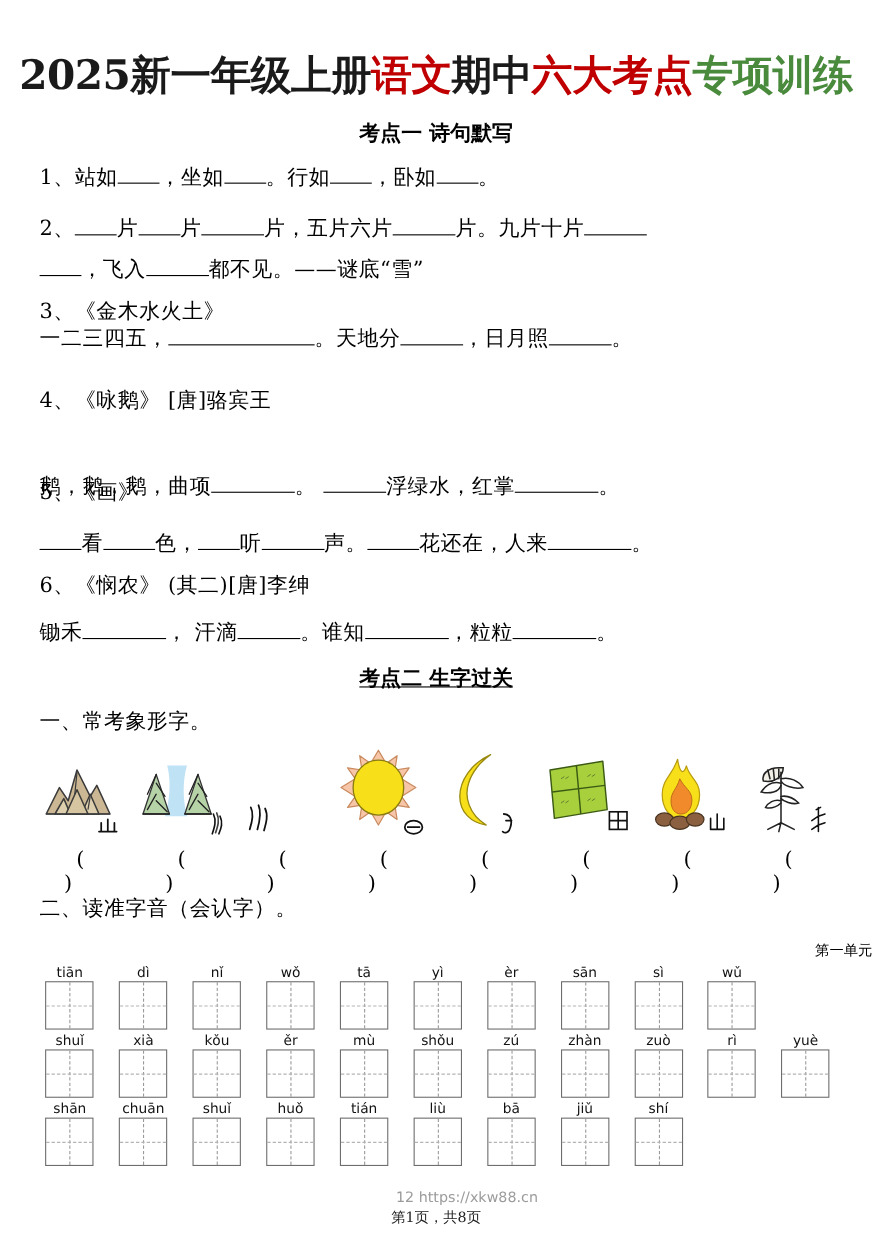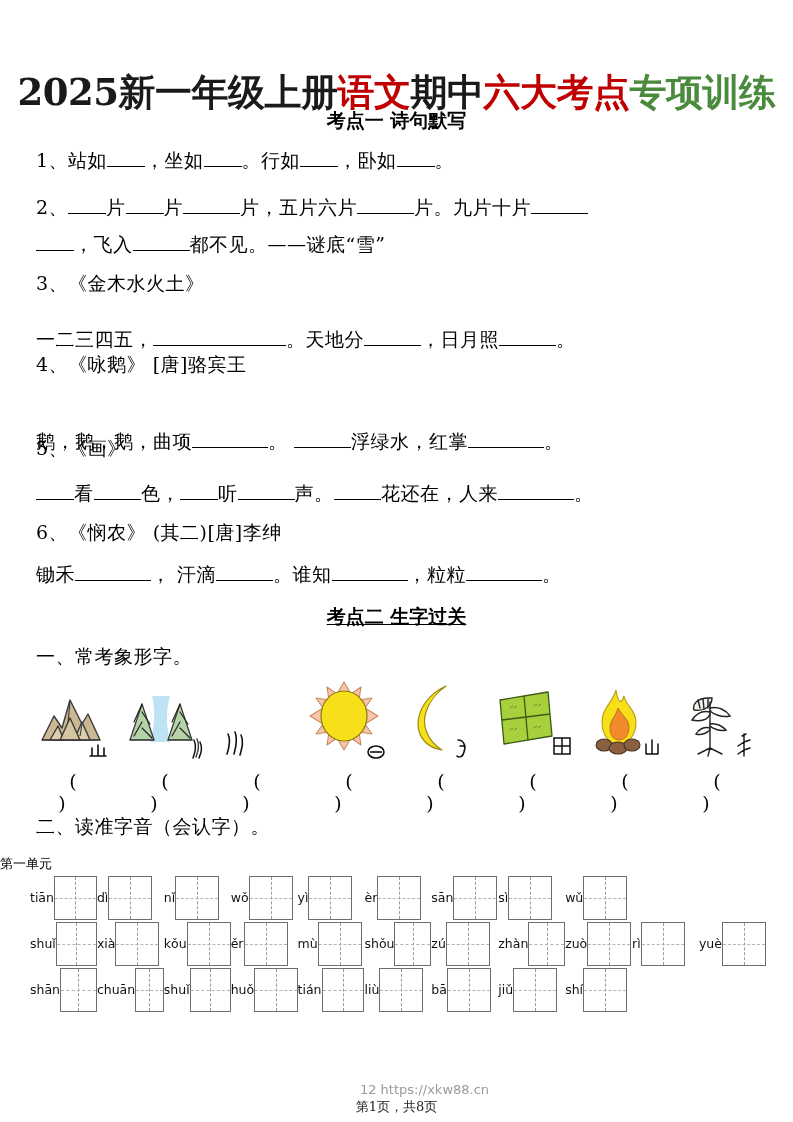--- a/index.html
+++ b/index.html
@@ -26,21 +26,20 @@
   .title {
     position: absolute;
     left: 0; top: 44px;
     width: 793px;
     text-align: center;
     font-family: "DejaVu Serif", "Liberation Serif", serif;
     font-weight: bold;
     font-size: 37px;
     letter-spacing: -0.5px;
     white-space: nowrap;
-    margin-top: 24px;
   }
   .title span { display: inline; }
 
   .section-head {
     position: absolute;
     width: 793px;
     text-align: center;
     font-family: "DejaVu Serif", "Liberation Serif", serif;
     font-weight: bold;
     font-size: 19px;
@@ -98,40 +97,40 @@
     letter-spacing: 22px;
     text-indent: 22px;
   }
 
   
   .unit-label {
     position: absolute;
     left: 0;
     top: 855px;
     width: 793px;
-    text-align: left;
+    text-align: right;
     font-family: "DejaVu Sans", "Liberation Sans", sans-serif;
     font-size: 13px;
     color: #000;
   }
   .grid-wrap {
     position: absolute;
     left: 30px;
     top: 876px;
     width: 736px;
   }
   .grid-row {
     display: flex;
     width: 736px;
     margin-bottom: 2px;
   }
   .grid-col {
     width: 66.9px;
     display: flex;
-    flex-direction: row;
+    flex-direction: column;
     align-items: center;
   }
   .py {
     font-family: "DejaVu Sans", "Liberation Sans", sans-serif;
     font-size: 12.5px;
     line-height: 16px;
     height: 16px;
     color: #111;
     white-space: nowrap;
   }
@@ -198,21 +197,21 @@
 <div class="page">
 
   <div class="title" id="title-host"><span style="color: rgb(26, 26, 26);">2025新一年级上册</span><span style="color: rgb(192, 0, 0);">语文</span><span style="color: rgb(26, 26, 26);">期中</span><span style="color: rgb(192, 0, 0);">六大考点</span><span style="color: rgb(74, 138, 60);">专项训练</span></div>
 
   <div class="section-head" style="top:108px;">考点一  诗句默写</div>
 
   <div class="line" style="top:148px;">1、站如<span class="bl" style="width: 38px;"></span>，坐如<span class="bl" style="width: 38px;"></span>。行如<span class="bl" style="width: 38px;"></span>，卧如<span class="bl" style="width: 38px;"></span>。</div>
   <div class="line" style="top:195px;">2、<span class="bl" style="width: 38px;"></span>片<span class="bl" style="width: 38px;"></span>片<span class="bl" style="width: 57px;"></span>片，五片六片<span class="bl" style="width: 57px;"></span>片。九片十片<span class="bl" style="width: 57px;"></span></div>
   <div class="line" style="top:232px;"><span class="bl" style="width: 38px;"></span>，飞入<span class="bl" style="width: 57px;"></span>都不见。——谜底“雪”</div>
   <div class="line" style="top:272px;">3、《金木水火土》</div>
-  <div class="line" style="top:327px;">一二三四五，<span class="bl" style="width: 133px;"></span>。天地分<span class="bl" style="width: 57px;"></span>，日月照<span class="bl" style="width: 57px;"></span>。</div>
+  <div class="line" style="top:295px;">一二三四五，<span class="bl" style="width: 133px;"></span>。天地分<span class="bl" style="width: 57px;"></span>，日月照<span class="bl" style="width: 57px;"></span>。</div>
   <div class="line" style="top:353px;">4、《咏鹅》   [唐]骆宾王</div>
   <div class="line" style="top:397px;margin-top:32px;">鹅，鹅，鹅，曲项<span class="bl" style="width: 76px;"></span>。  <span class="bl" style="width: 57px;"></span>浮绿水，红掌<span class="bl" style="width: 76px;"></span>。</div>
   <div class="line" style="top:437px;">5、《画》</div>
   <div class="line" style="top:481px;"><span class="bl" style="width: 38px;"></span>看<span class="bl" style="width: 47.5px;"></span>色，<span class="bl" style="width: 38px;"></span>听<span class="bl" style="width: 57px;"></span>声。<span class="bl" style="width: 47.5px;"></span>花还在，人来<span class="bl" style="width: 76px;"></span>。</div>
   <div class="line" style="top:521px;">6、《悯农》 (其二)[唐]李绅</div>
   <div class="line" style="top:562px;">锄禾<span class="bl" style="width: 76px;"></span>，  汗滴<span class="bl" style="width: 57px;"></span>。谁知<span class="bl" style="width: 76px;"></span>，粒粒<span class="bl" style="width: 76px;"></span>。</div>
 
   <div class="section-head" style="top:604px;text-decoration:underline;">考点二  生字过关</div>
 
   <div class="line" style="top:645px;">一、常考象形字。</div>
@@ -369,20 +368,24 @@
         </div>
         <div class="grid-col">
           <div class="py">nǐ</div>
           <div class="cellbox"></div>
         </div>
         <div class="grid-col">
           <div class="py">wǒ</div>
           <div class="cellbox"></div>
         </div>
         <div class="grid-col">
+          <div class="py">tā</div>
+          <div class="cellbox"></div>
+        </div>
+        <div class="grid-col">
           <div class="py">yì</div>
           <div class="cellbox"></div>
         </div>
         <div class="grid-col">
           <div class="py">èr</div>
           <div class="cellbox"></div>
         </div>
         <div class="grid-col">
           <div class="py">sān</div>
           <div class="cellbox"></div>

